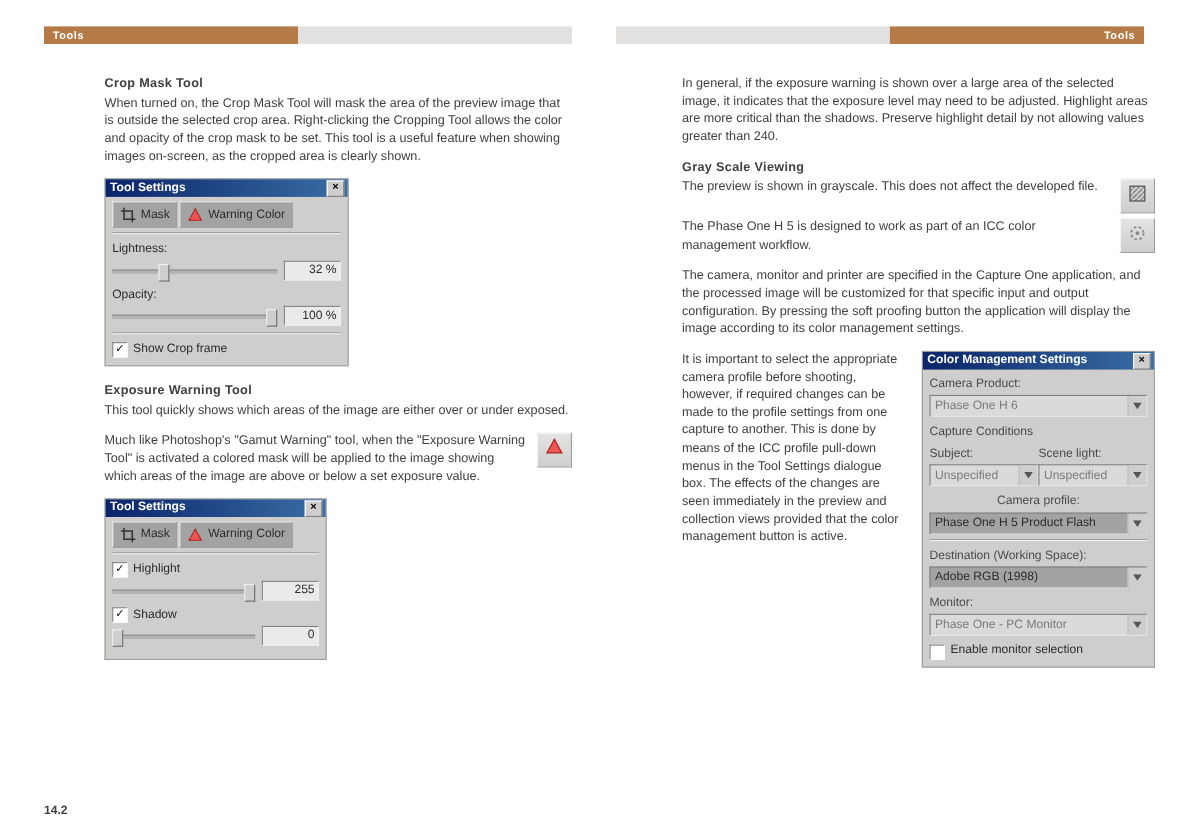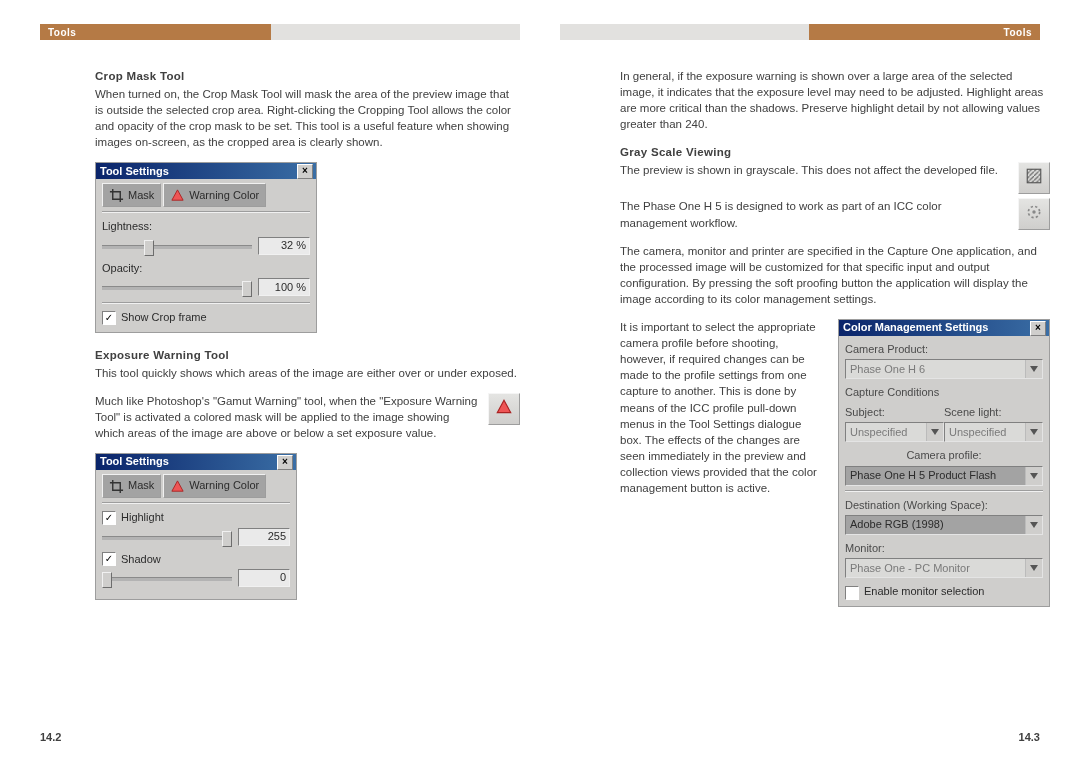--- a/index.html
+++ b/index.html
@@ -443,16 +443,15 @@
             <span class="chk"></span>
             <span>Enable monitor selection</span>
           </div>
         </div>
       </div>
 
       <p class="para" style="width:200px;">It is important to select the appropriate camera profile before shooting, however, if required changes can be made to the profile settings from one capture to another. This is done by means of the ICC profile pull-down menus in the Tool Settings dialogue box. The effects of the changes are seen immediately in the preview and collection views provided that the color management button is active.</p>
       <div class="float-after"></div>
     </div>
 
-    <div class="footer">14.3</div>
   </div>
 
 </div>
 
 </body></html>

